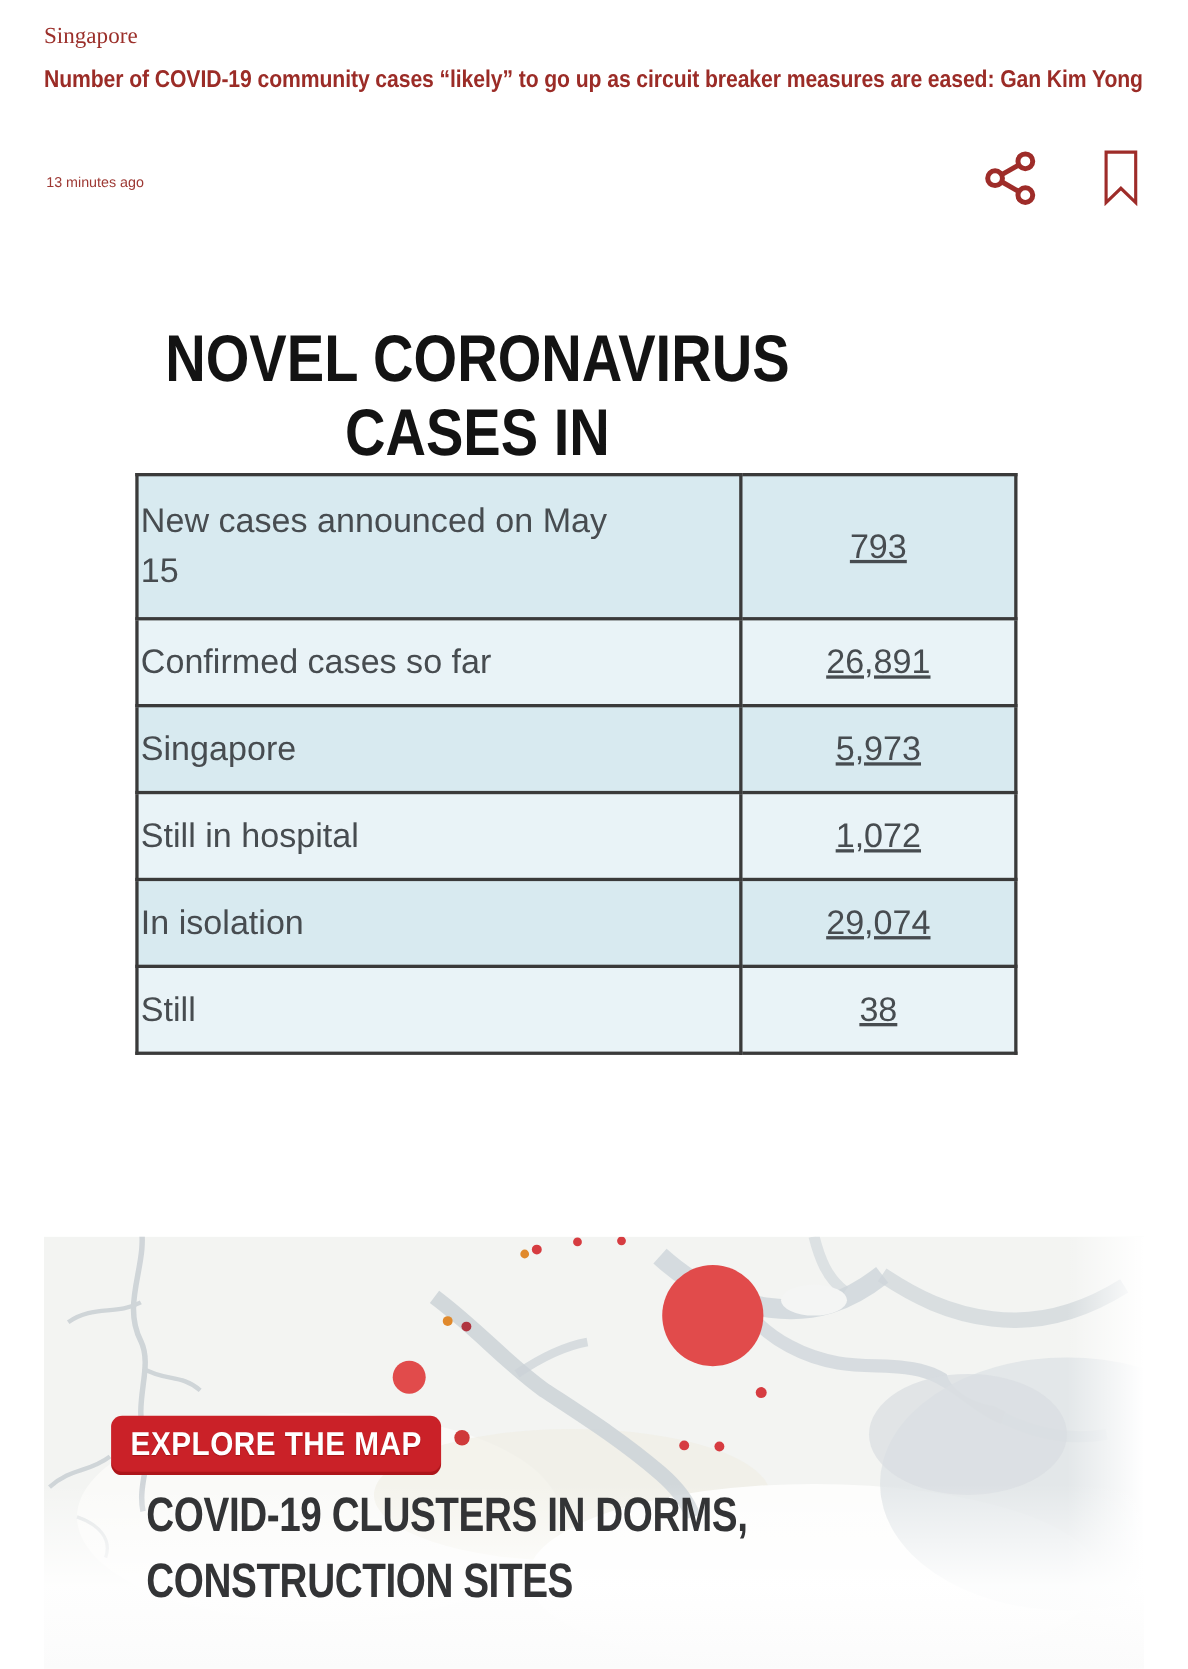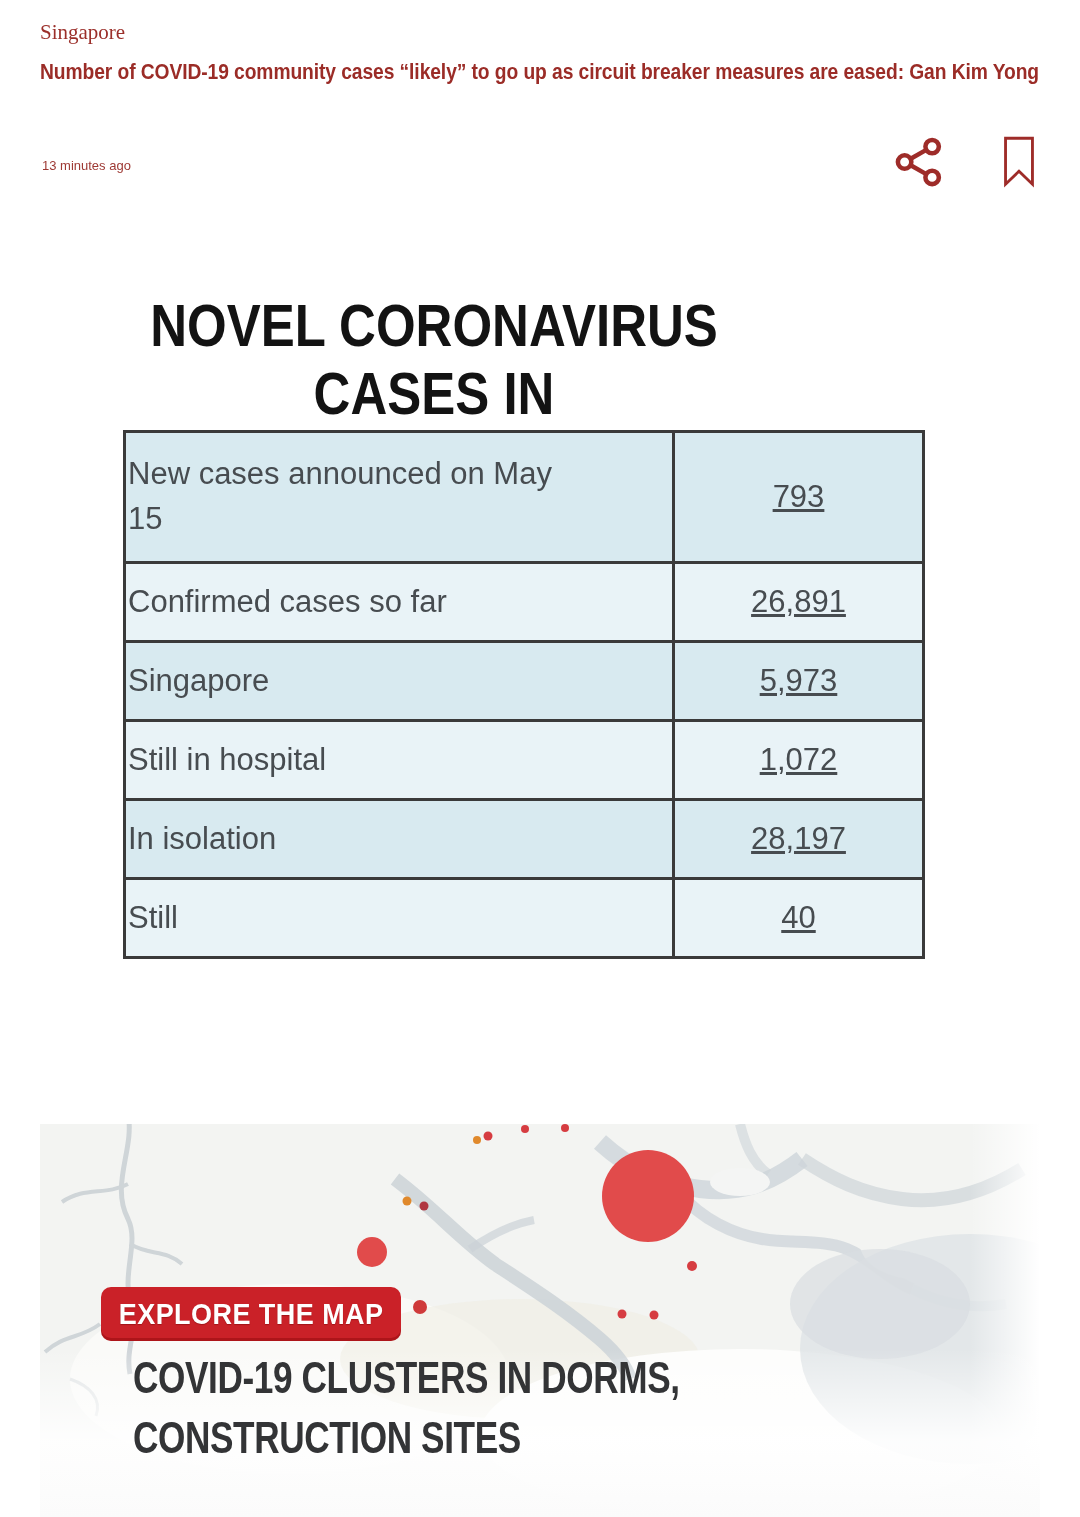--- a/index.html
+++ b/index.html
@@ -137,27 +137,27 @@
       <tr>
         <td class="c-label">
           <span>Still in hospital</span>
         </td>
         <td class="c-value">1,072</td>
       </tr>
       <tr>
         <td class="c-label">
           <span>In isolation</span>
         </td>
-        <td class="c-value">28,197</td>
+        <td class="c-value">29,074</td>
       </tr>
       <tr>
         <td class="c-label">
           <span>Still</span>
         </td>
-        <td class="c-value">40</td>
+        <td class="c-value">38</td>
       </tr>
     </tbody>
   </table>
 
   <div class="map-banner">
 
     <svg width="1000" height="393" viewBox="0 0 1000 393">
       <defs>
         <linearGradient id="fadeWhite" x1="0" y1="0" x2="0" y2="1">
           <stop offset="0" stop-color="#ffffff" stop-opacity="0"></stop>

